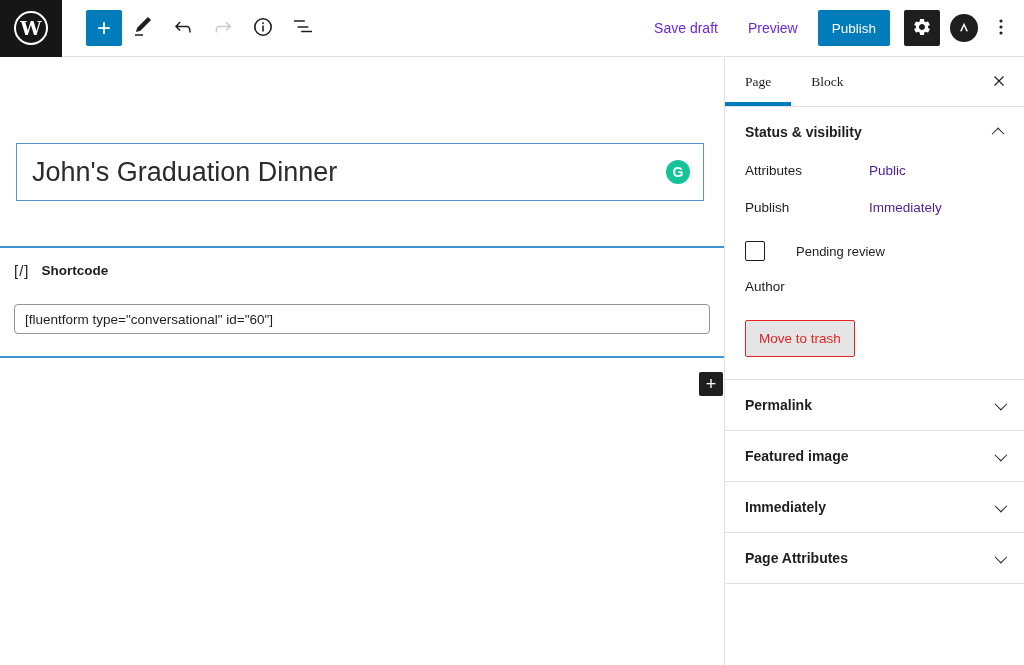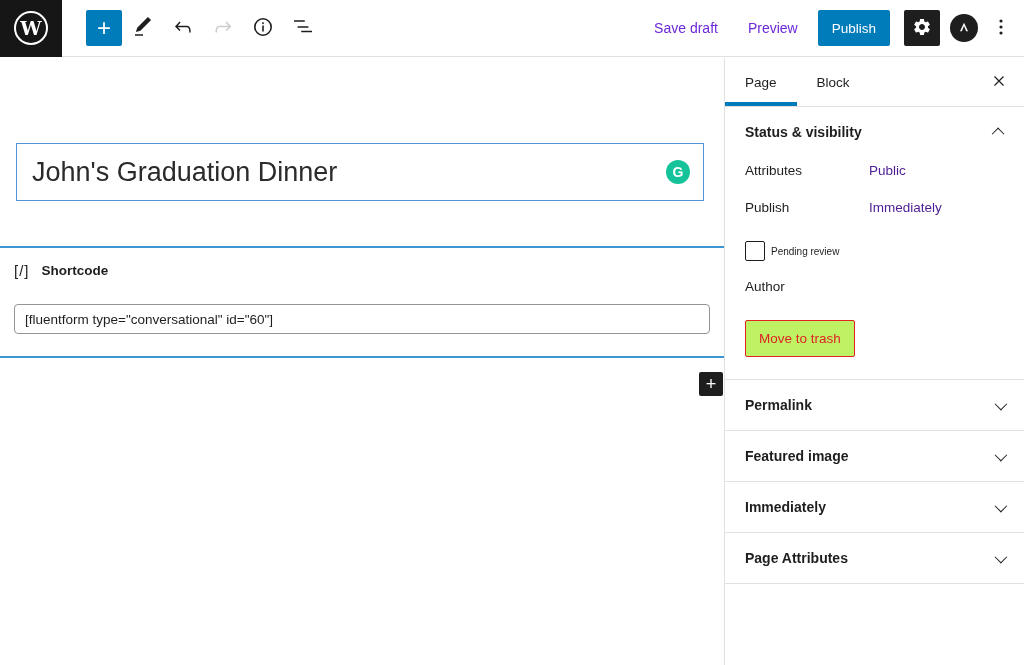--- a/index.html
+++ b/index.html
@@ -97,21 +97,21 @@
 
   
   .sidebar {
     position:absolute; top:58px; left:724px; width:300px; bottom:0;
     background:#fff; border-left:1px solid #e1e1e1;
   }
   .sidebar-tabs { height:49px; border-bottom:1px solid #e1e1e1; display:flex; align-items:stretch; }
   .tab {
     position:relative; display:flex; align-items:center; justify-content:center;
     padding:8px 20px; font-size:13.5px; font-weight:500; color:#1e1e1e;
-    background:none; border:none; cursor:pointer; font-family:Liberation Sans, sans-serif;
+    background:none; border:none; cursor:pointer; font-family:Liberation Serif, serif;
   }
   .tab.active::after {
     content:""; position:absolute; left:0; right:0; bottom:0; height:4px; background:#007cba;
   }
   .tab-close {
     margin-left:auto; width:50px; background:none; border:none; cursor:pointer;
     display:flex; align-items:center; justify-content:center;
   }
 
   .panel { border-bottom:1px solid #e1e1e1; }
@@ -122,32 +122,32 @@
   }
   .chev { width:9px; height:9px; border-right:1.5px solid #1e1e1e; border-bottom:1.5px solid #1e1e1e; display:inline-block; }
   .chev.down { transform:rotate(45deg) translateY(-2px); }
   .chev.up   { transform:rotate(-135deg) translateY(-2px); }
 
   .status-content { padding:6px 20px 22px 20px; }
   .kv-row { display:flex; align-items:center; margin-bottom:22px; font-size:13.5px; }
   .kv-label { width:124px; color:#1e1e1e; }
   .kv-value { background:none; border:none; color:#4c1d95; font-size:13.5px; cursor:pointer; font-family:inherit; padding:0; }
 
-  .check-row { display:flex; align-items:center; gap:6px; margin:26px 0 18px 0; font-size:10px; }
+  .check-row { display:flex; align-items:center; gap:31px; margin:26px 0 18px 0; font-size:13px; }
   .checkbox { width:20px; height:20px; border:1px solid #1e1e1e; border-radius:2px; background:#fff; cursor:pointer; }
 
   .author-label { font-size:13.5px; margin-bottom:9px; }
   .author-select {
     display:inline-flex; align-items:center; gap:10px; border:1px solid #757575; border-radius:2px;
     background:#fff; padding:6px 10px; font-size:13.5px; cursor:pointer; font-family:inherit; color:#1e1e1e;
   }
   .author-select .chev { width:7px; height:7px; border-width:1.5px; }
 
   .trash-btn {
-    margin-top:17px; display:inline-block; background:#bef264; border:1px solid #e02424; border-radius:2px;
+    margin-top:17px; display:inline-block; background:#e5e5e5; border:1px solid #e02424; border-radius:2px;
     color:#e02424; font-size:13.5px; padding:10px 13px; cursor:pointer; font-family:inherit;
   }
 </style>
 </head>
 <body>
 
 <header class="toolbar">
   <div class="toolbar-left">
     <div class="wp-logo">
       <span class="wp-ring">W</span>

